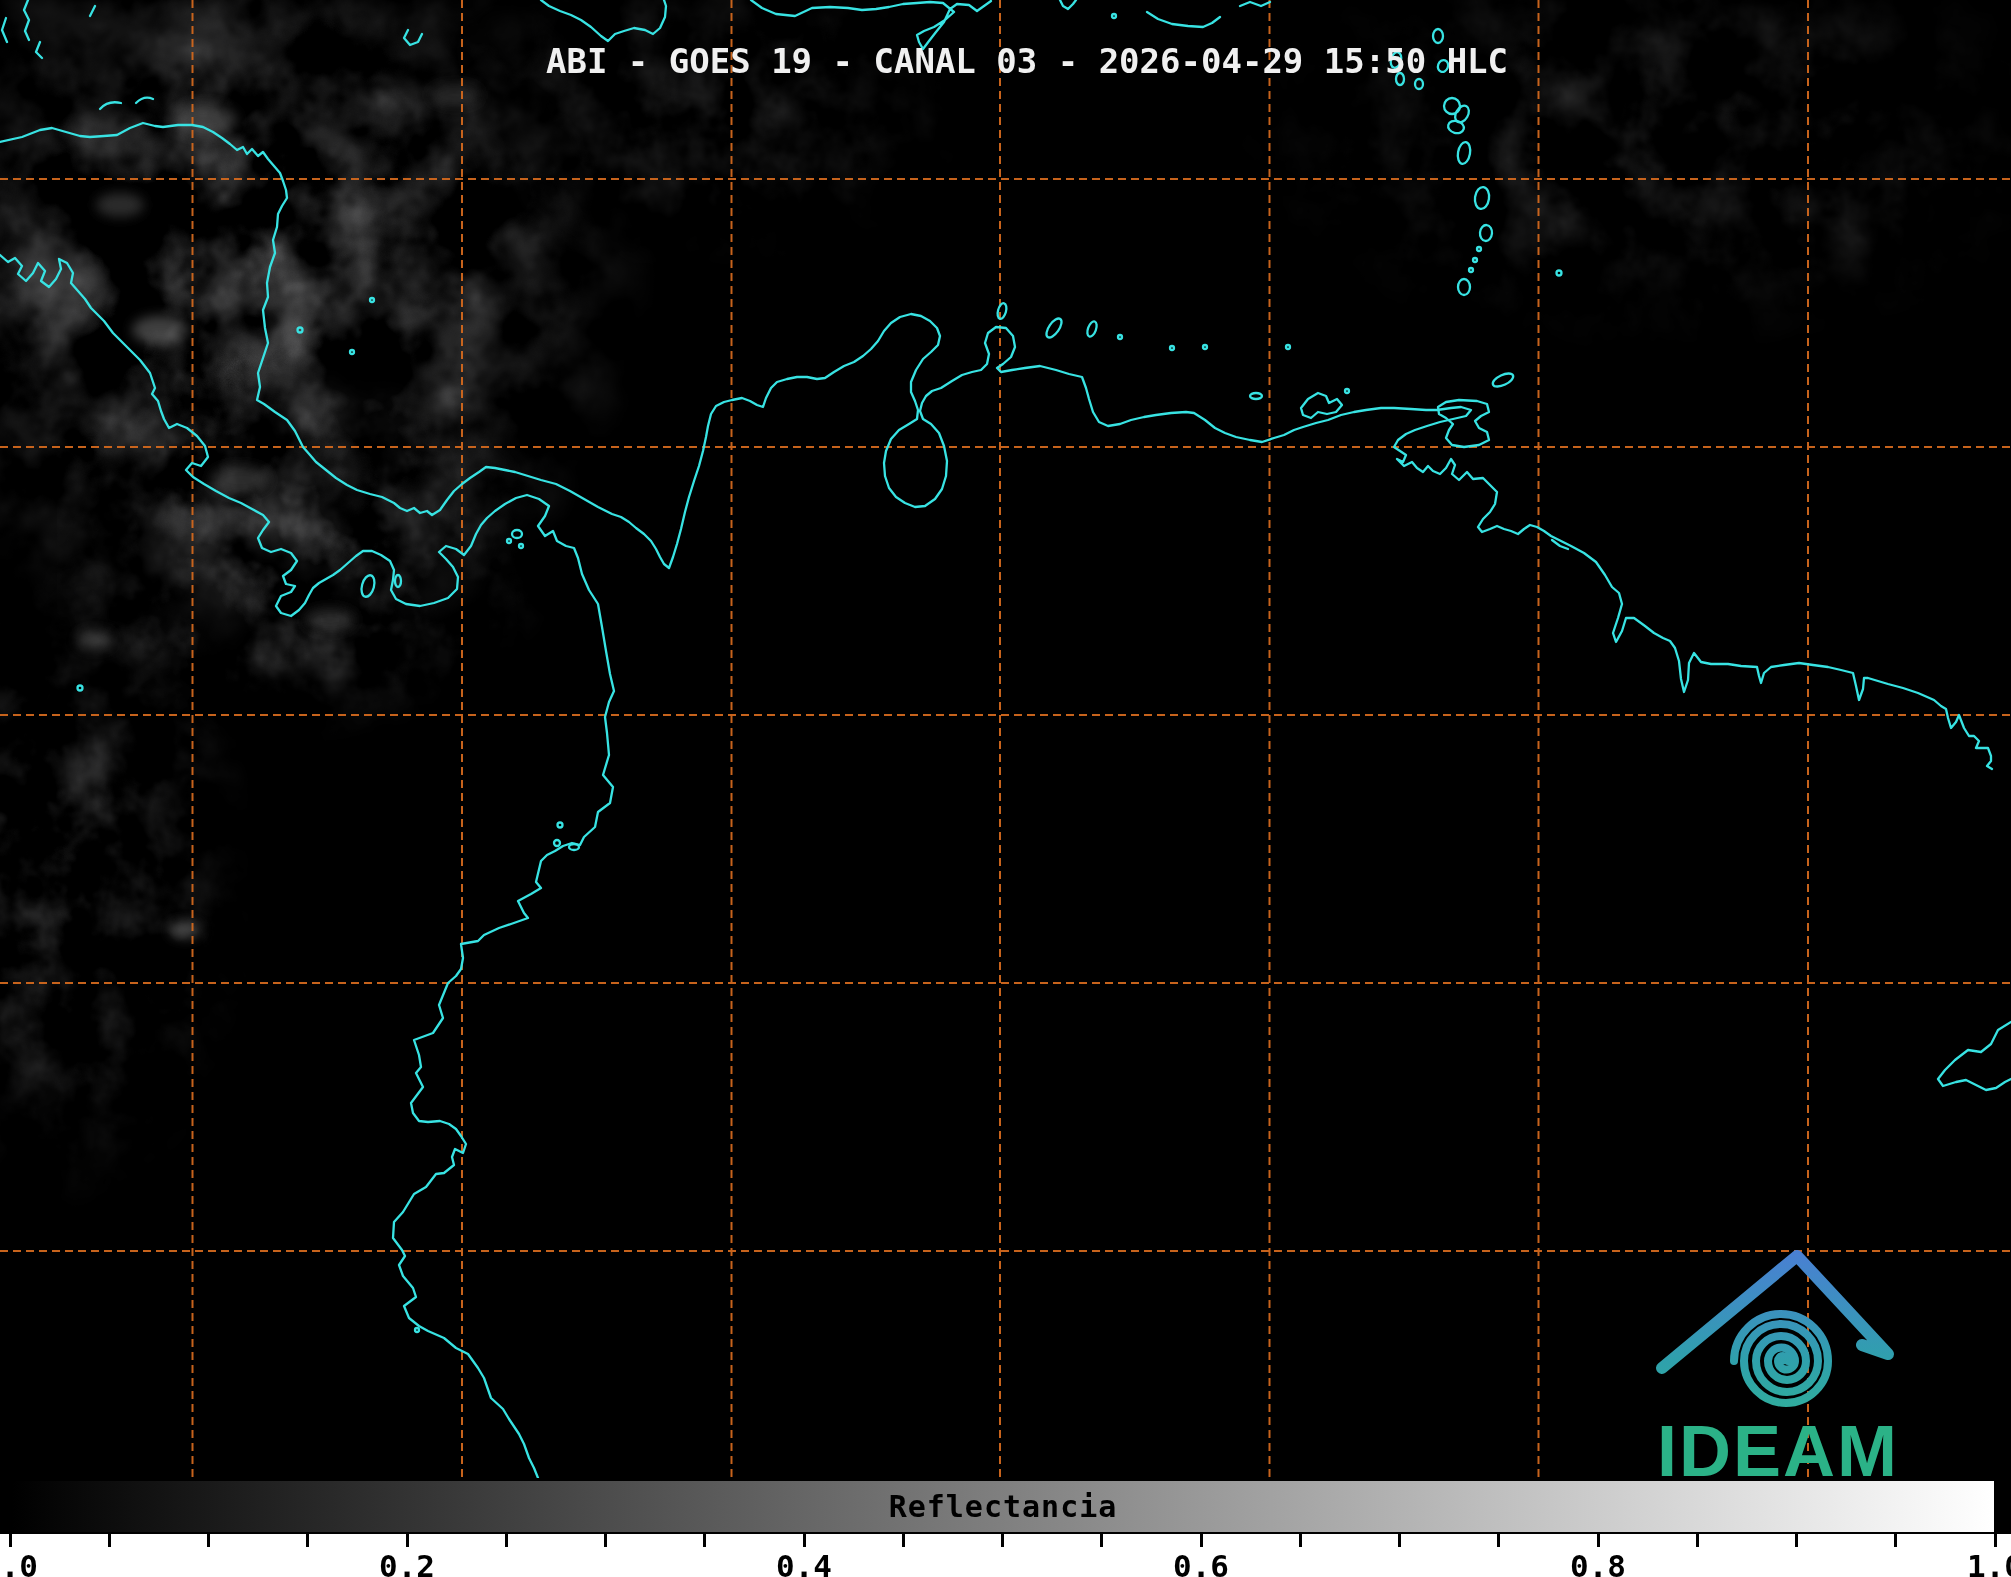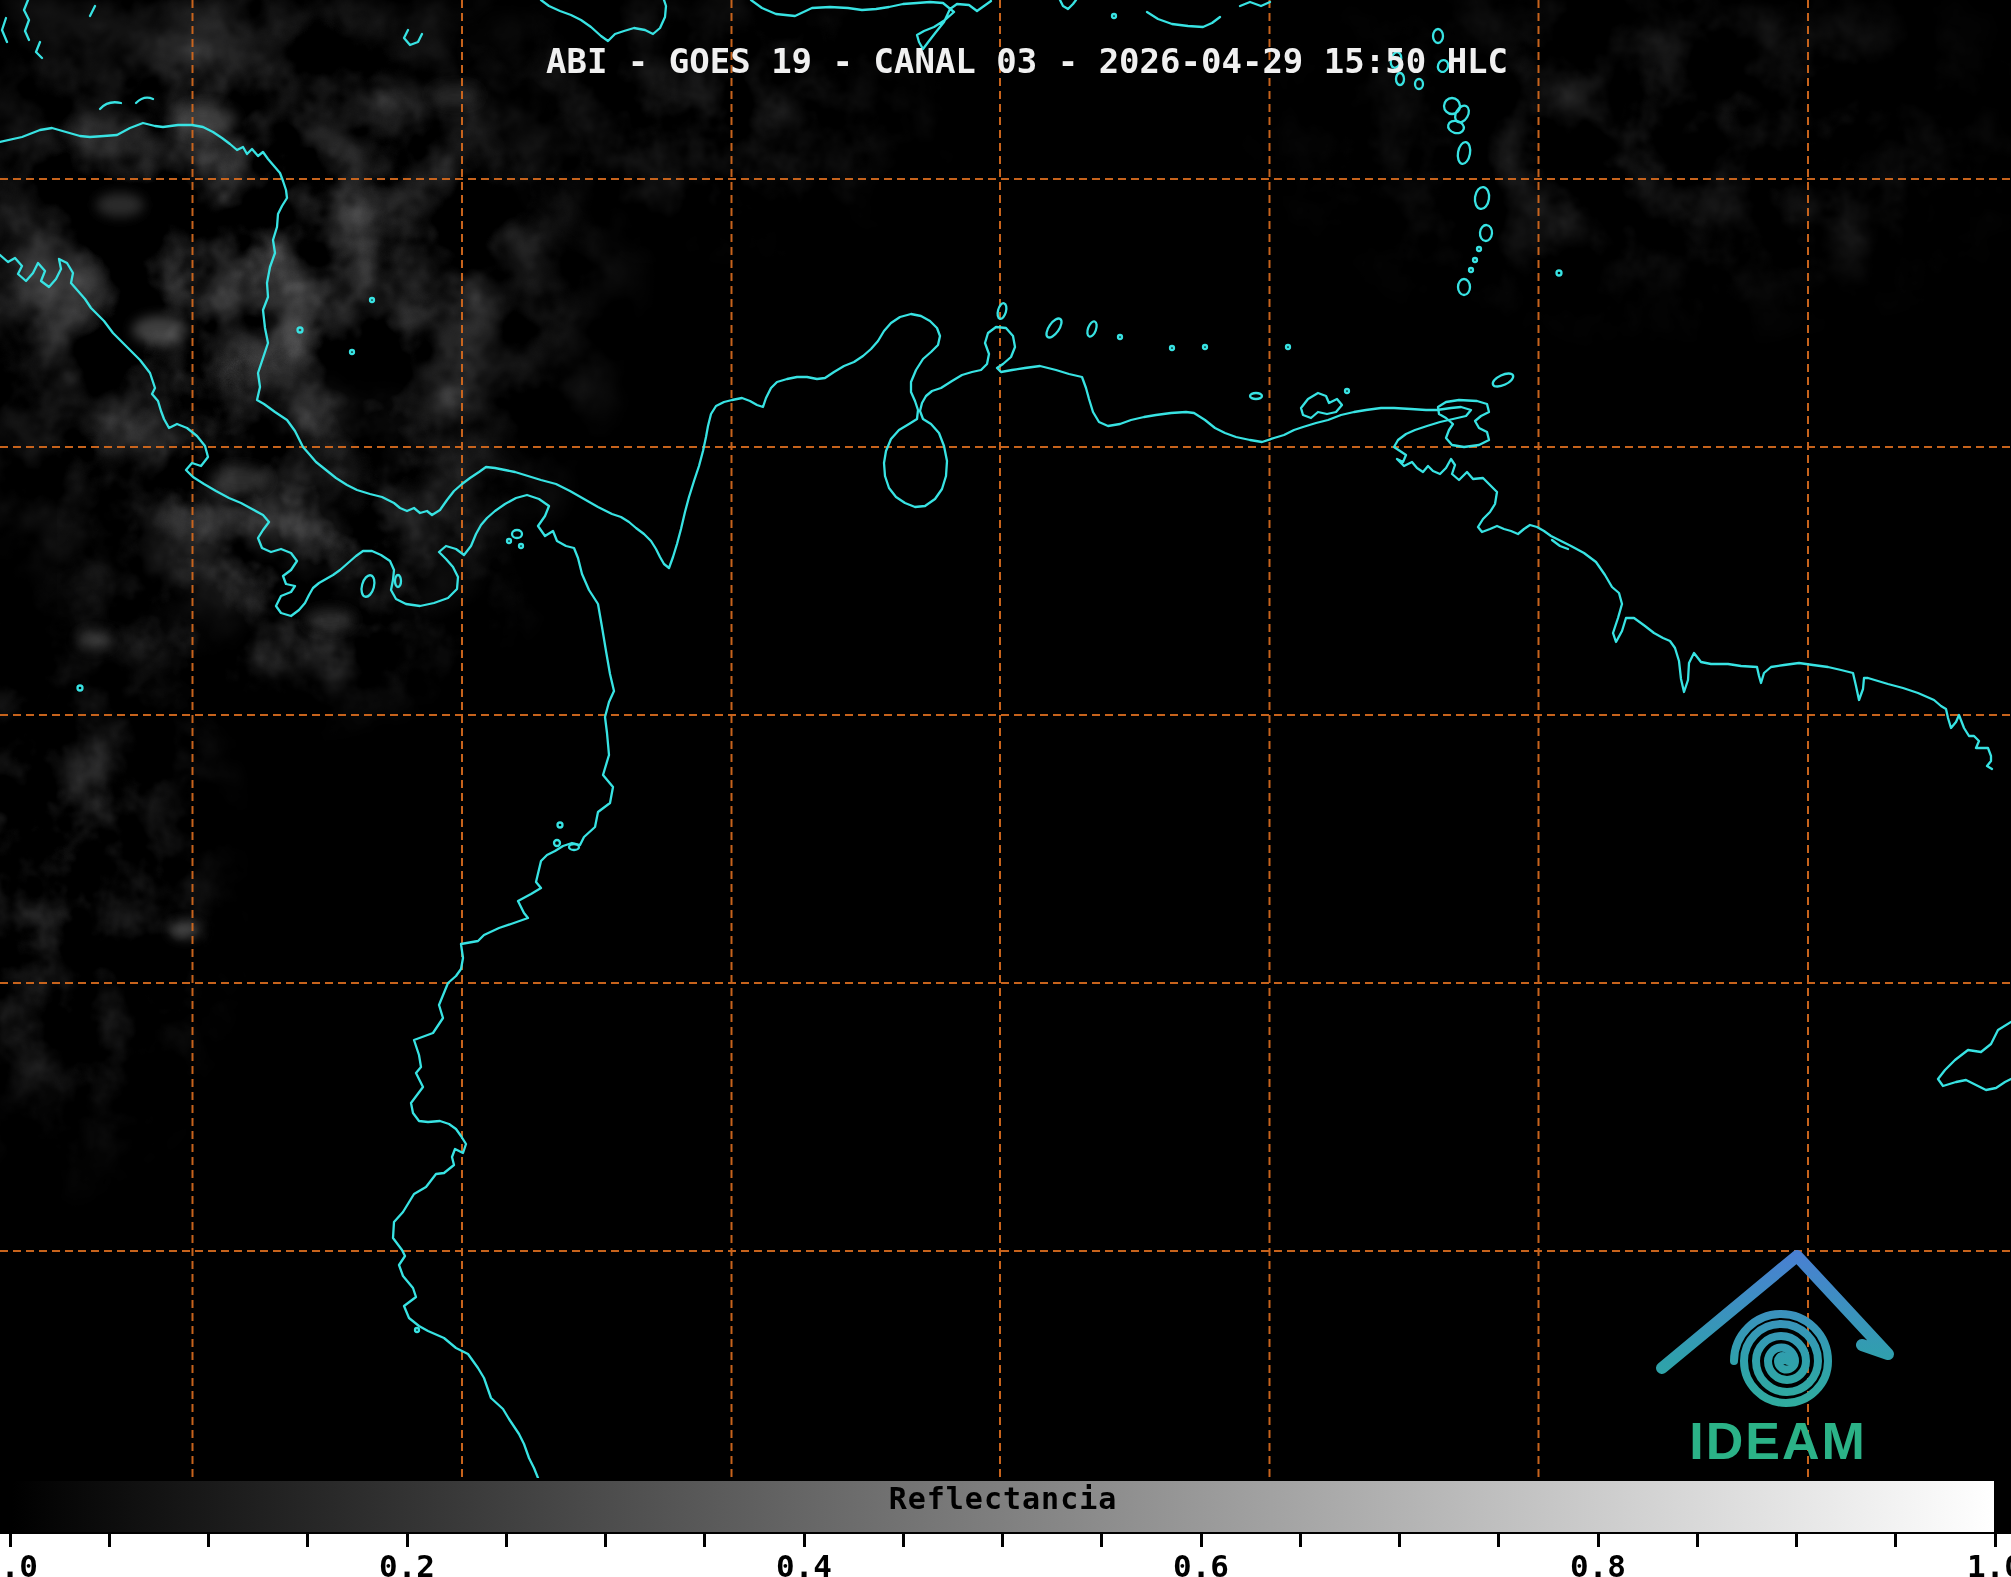--- a/index.html
+++ b/index.html
@@ -2,25 +2,25 @@
 <html><head>
 <meta charset="utf-8">
 <style>
   html,body{margin:0;padding:0;background:#000;}
   .stage{position:relative;width:2011px;height:1577px;background:#000;overflow:hidden;
          font-family:"DejaVu Sans Mono", monospace;}
   .stage svg.map{position:absolute;left:0;top:0;display:block;}
   .img-title{position:absolute;top:44px;left:1027px;transform:translateX(-50%);
     color:#f0f0f0;font-size:34px;font-weight:700;white-space:nowrap;letter-spacing:0px;line-height:1;}
   .ideam-text{position:absolute;top:1415px;left:1778px;transform:translateX(-50%);
-    font-family:"Liberation Sans", sans-serif;font-weight:700;font-size:52px;letter-spacing:2px;
+    font-family:"Liberation Sans", sans-serif;font-weight:700;font-size:72px;letter-spacing:2px;
     color:#2bb287;line-height:1;}
   .cbar-bar{position:absolute;left:10px;top:1479px;width:1986px;height:55px;box-sizing:border-box;
     background:linear-gradient(to right,#000000,#ffffff);border:2px solid #000;
-    display:flex;align-items:flex-start;justify-content:center;}
+    display:flex;align-items:center;justify-content:center;}
   .cbar-label{color:#000;font-weight:700;font-size:30px;letter-spacing:1px;}
   .cbar-strip{position:absolute;left:0;top:1534px;width:2011px;height:43px;background:#ffffff;}
   .cbar-tick{position:absolute;top:1534px;width:3px;height:13px;background:#000;}
   .cbar-ticklabel{position:absolute;top:1551px;transform:translateX(-50%);
     color:#000;font-weight:700;font-size:31px;line-height:1;}
 </style>
 </head>
 <body>
 
 <div class="stage">

